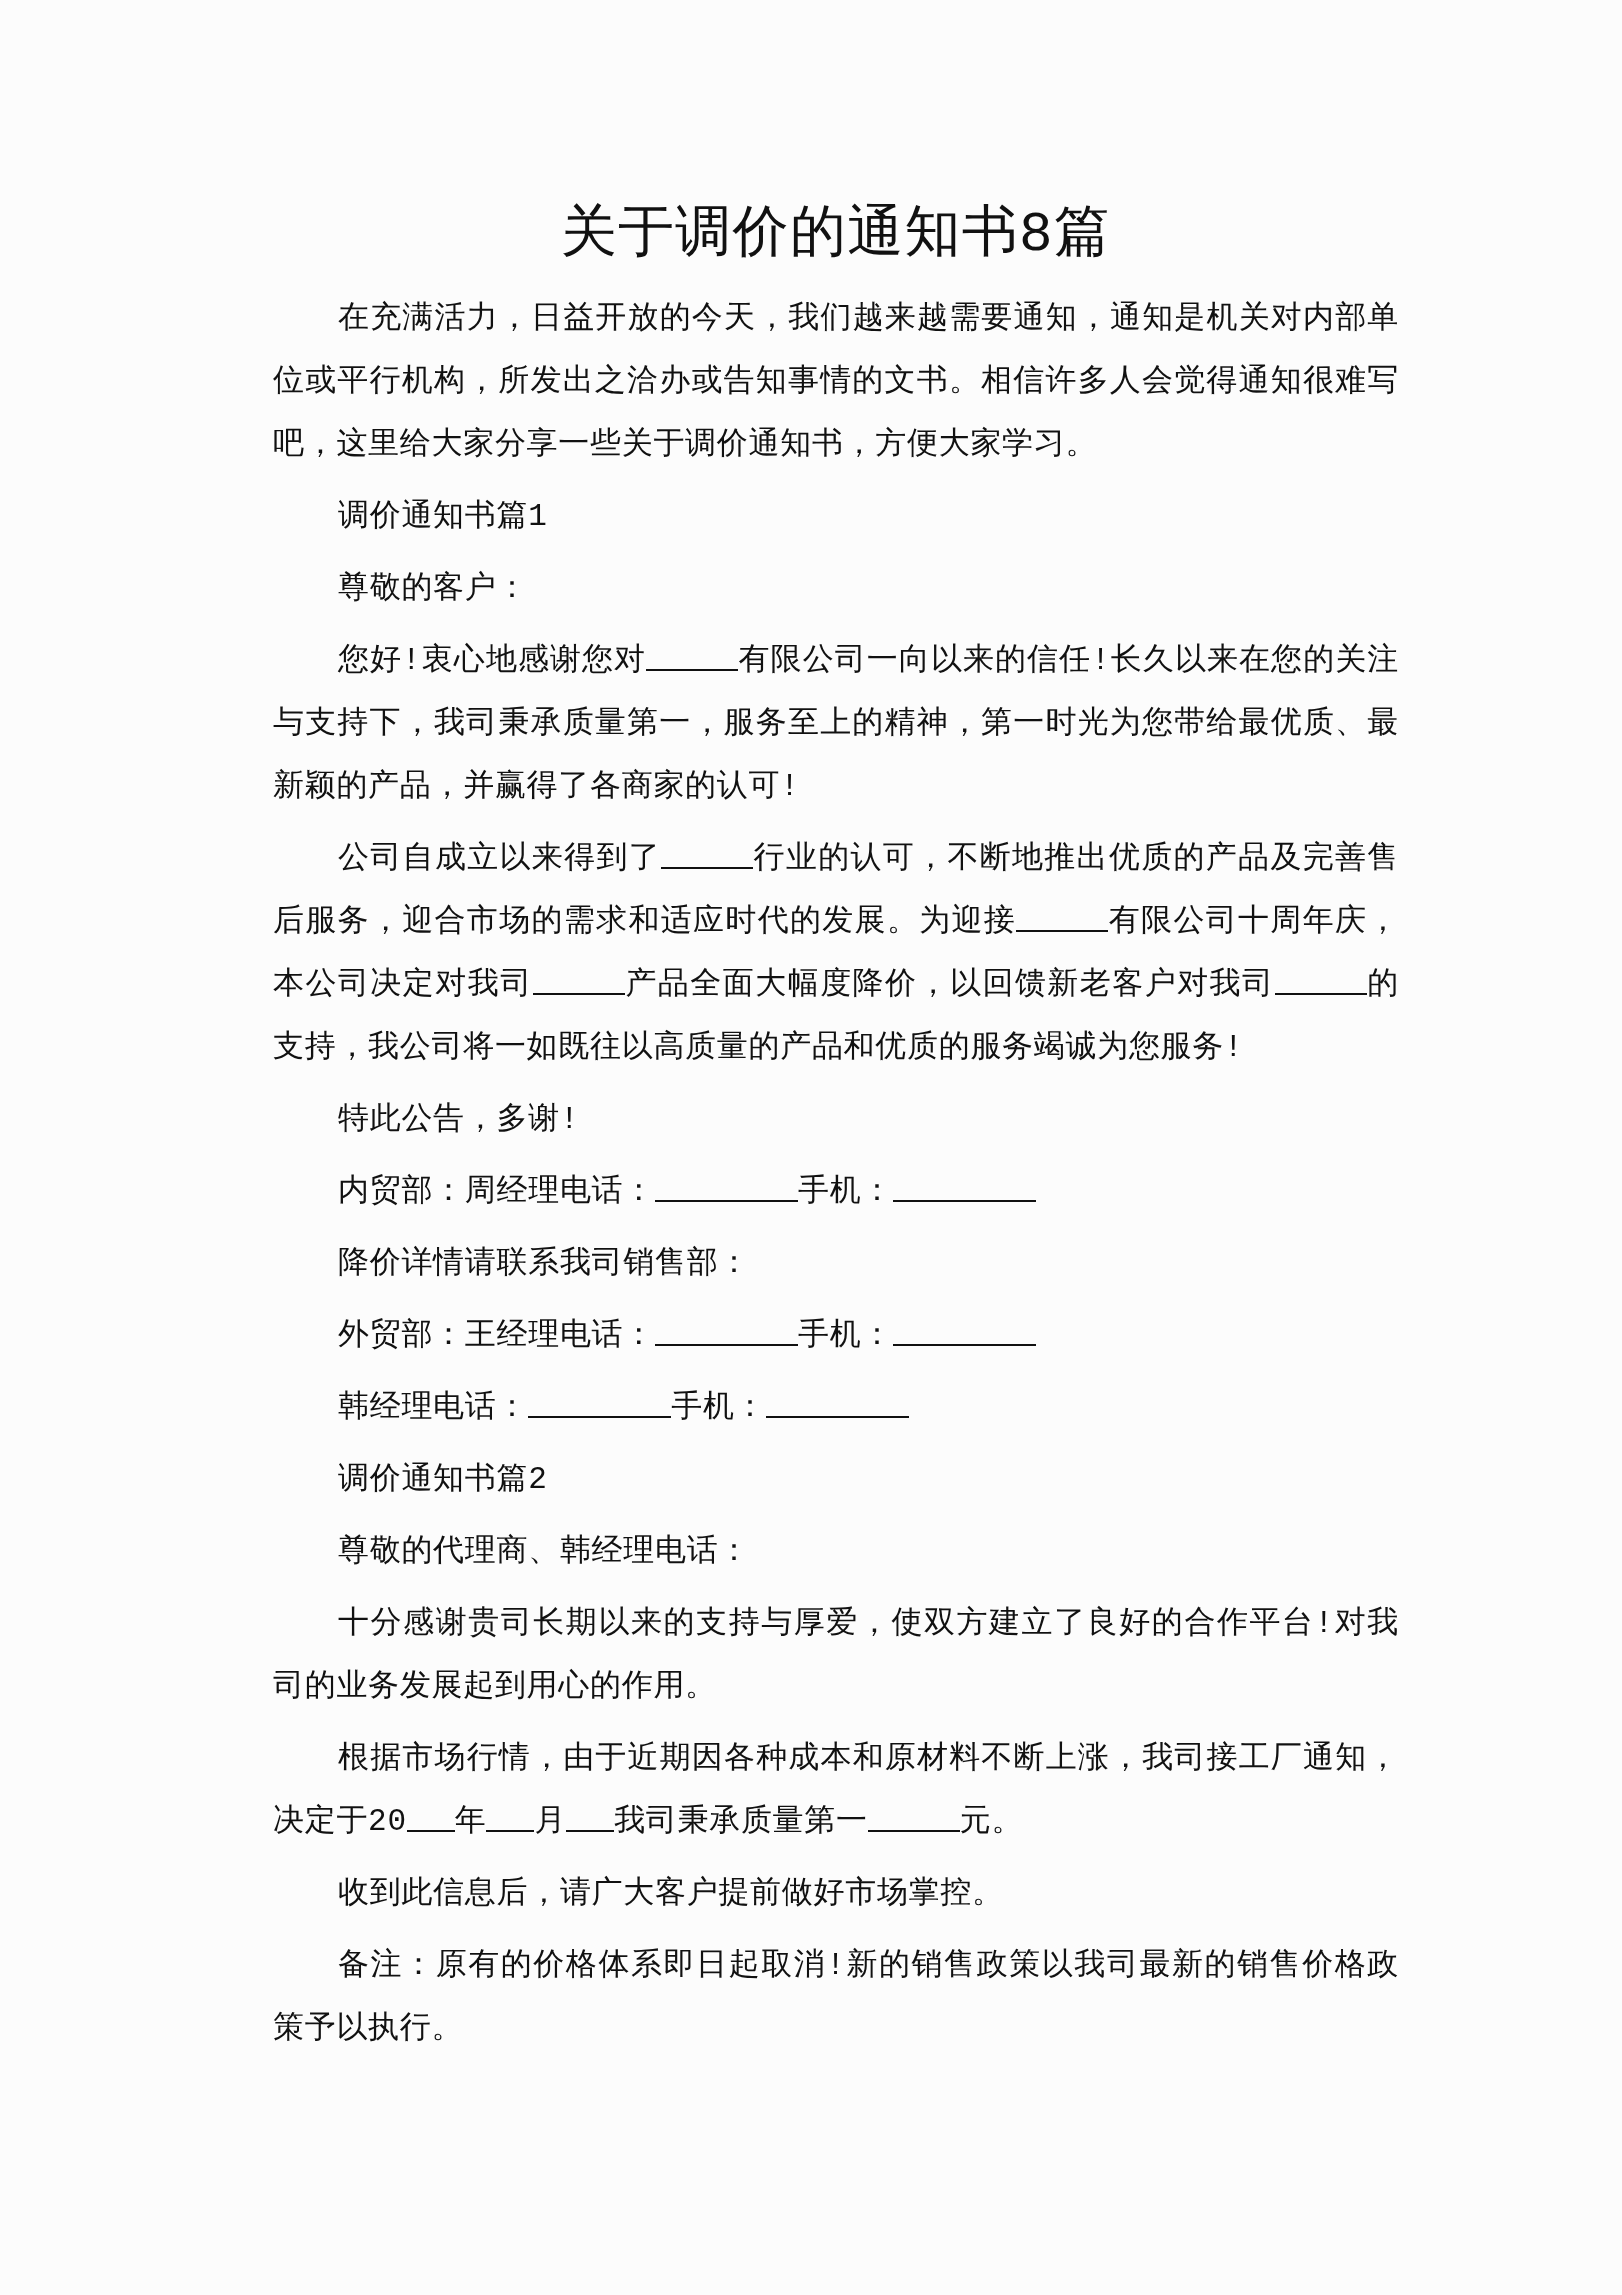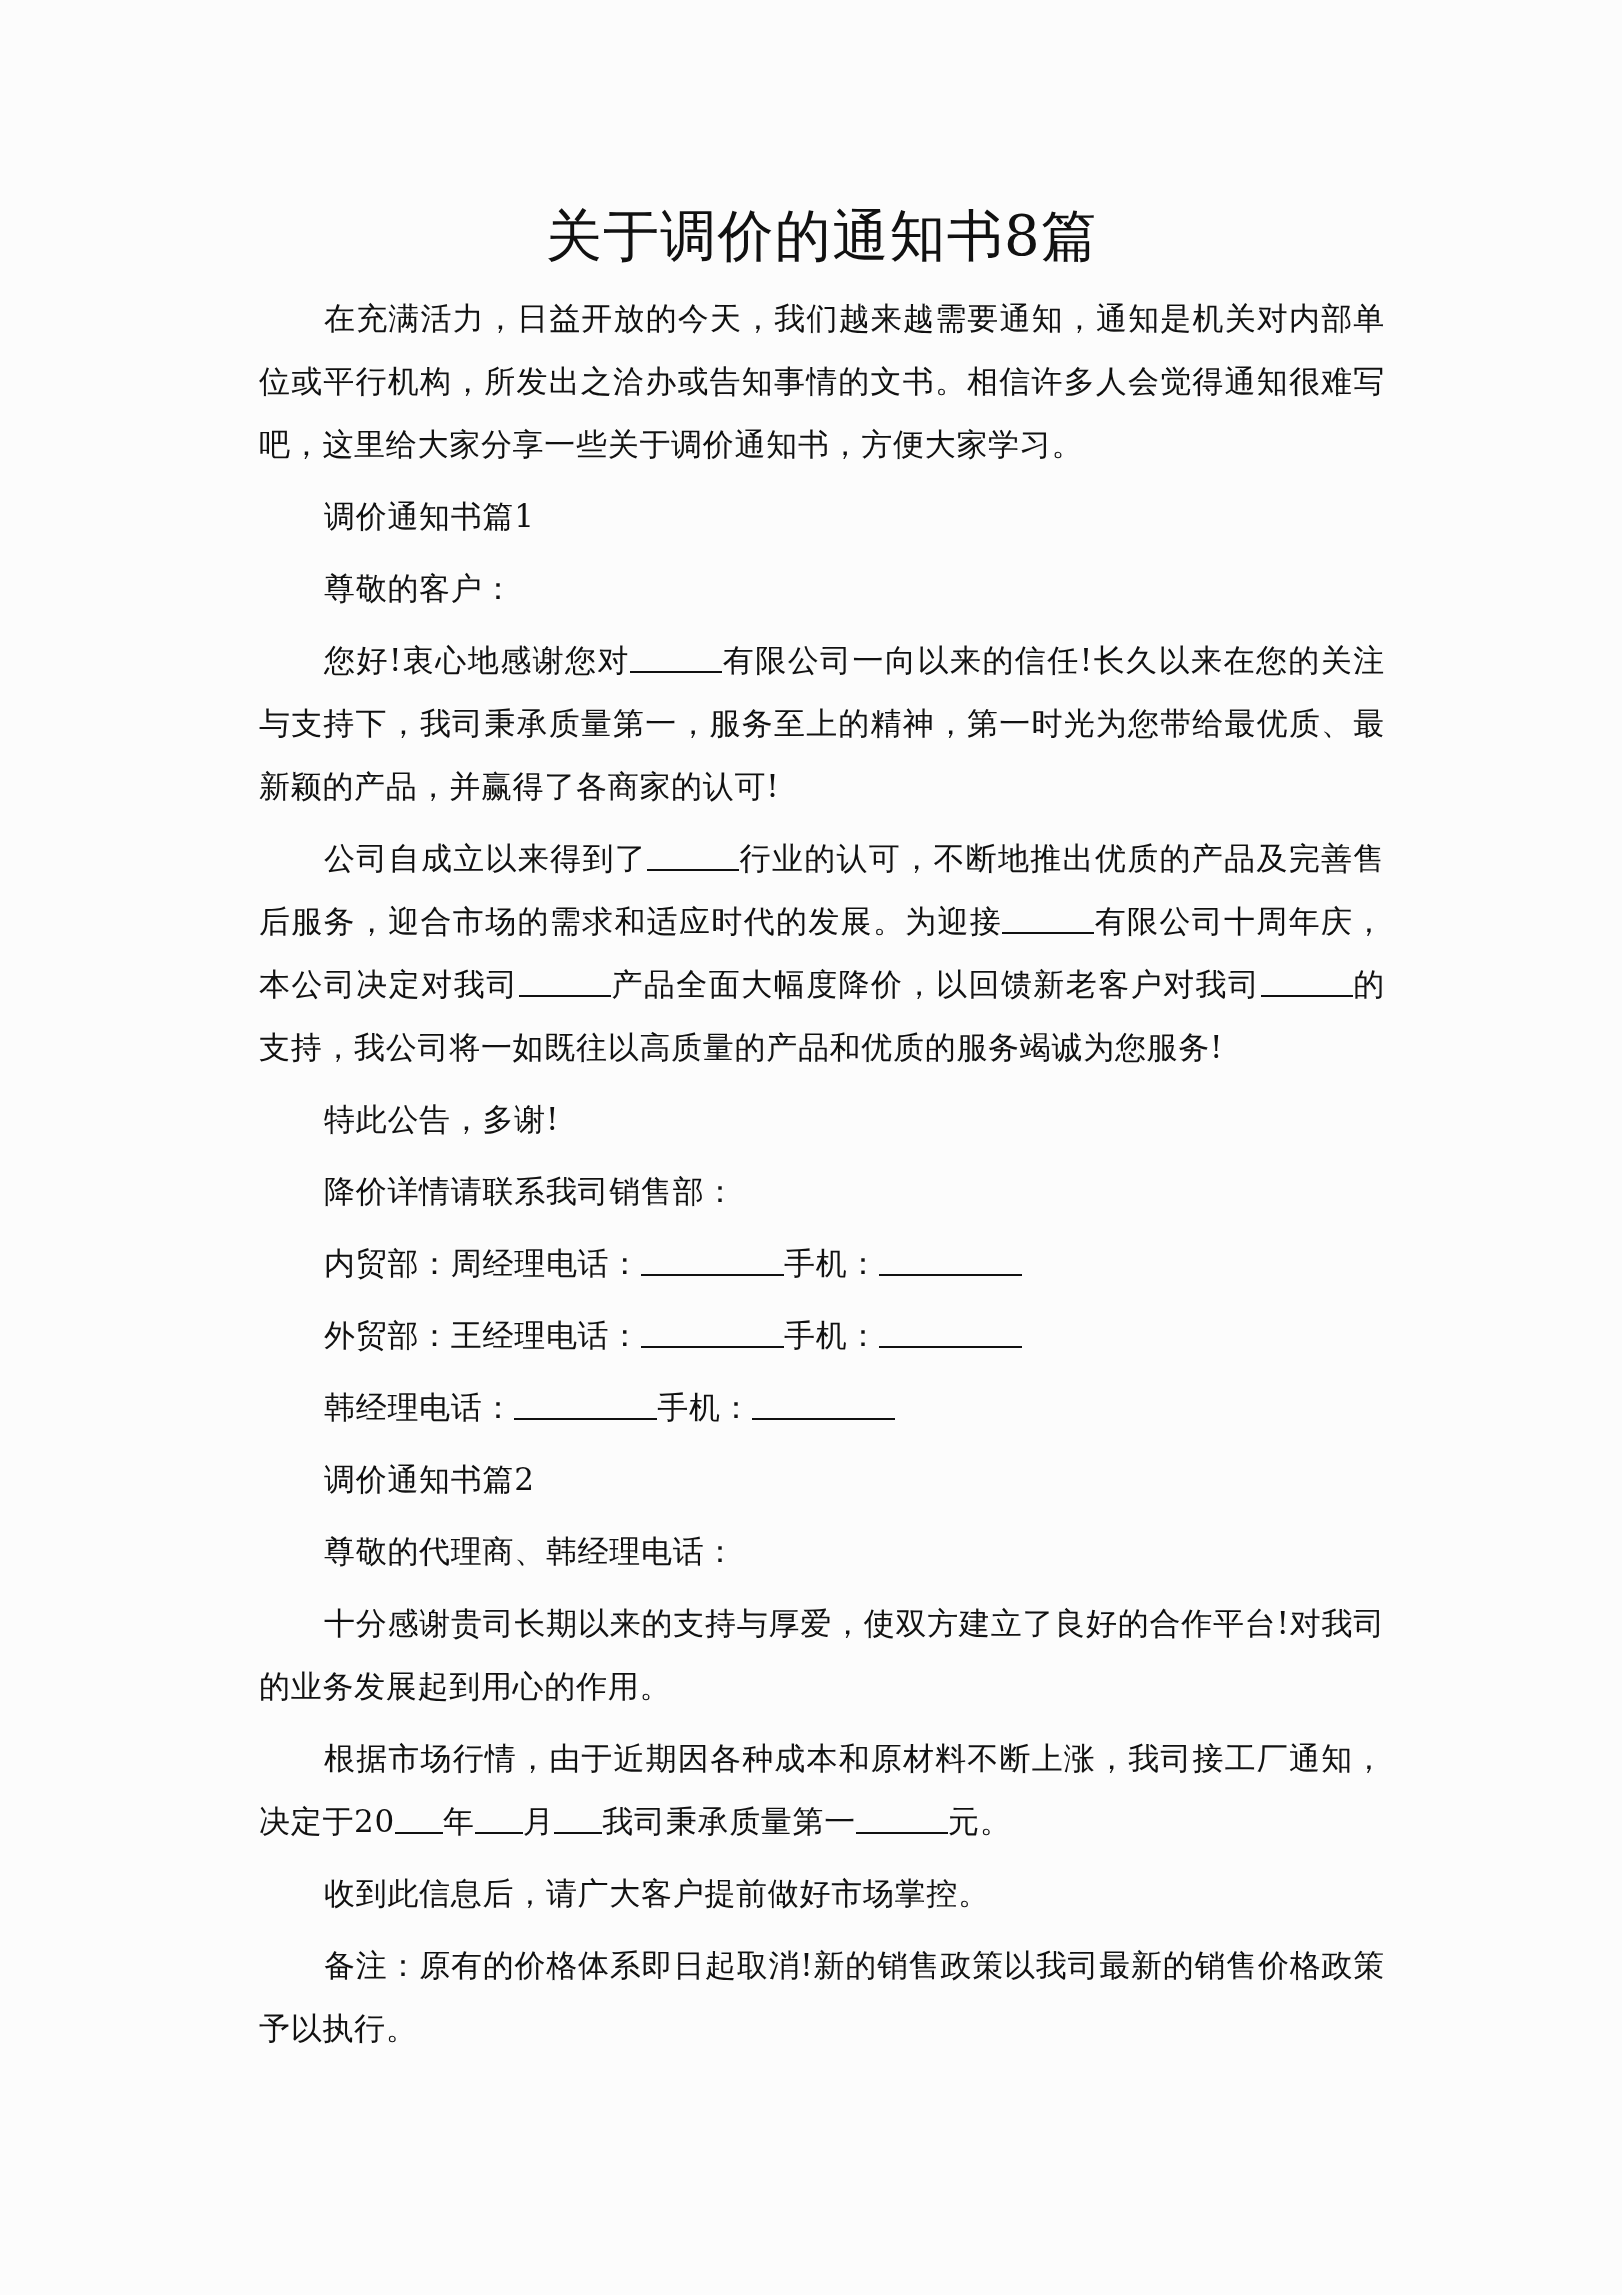--- a/index.html
+++ b/index.html
@@ -6,22 +6,23 @@
   body {
     width: 1623px; height: 2295px;
     background: #fcfcfc;
     color: #111;
     font-family: "DejaVu Serif", "Liberation Serif", serif;
     position: relative;
     overflow: hidden;
   }
   .page {
     position: absolute;
-    left: 250px; top: 193px;
+    left: 264px; top: 193px;
     width: 1144px;
+    font-family: Liberation Mono, monospace;
   }
   .title {
     text-align: center;
     font-size: 56px;
     line-height: 85px;
     margin: 0 0 3.9px 0;
     font-weight: normal;
     letter-spacing: 1.3px;
   }
   .p {
@@ -53,23 +54,23 @@
   <p class="p indent">在充满活力，日益开放的今天，我们越来越需要通知，通知是机关对内部单位或平行机构，所发出之洽办或告知事情的文书。相信许多人会觉得通知很难写吧，这里给大家分享一些关于调价通知书，方便大家学习。</p>
 
   <p class="p indent">调价通知书篇1</p>
   <p class="p indent">尊敬的客户：</p>
 
   <p class="p indent"><span>您好!衷心地感谢您对</span><span class="blank b6"></span><span>有限公司一向以来的信任!长久以来在您的关注与支持下，我司秉承质量第一，服务至上的精神，第一时光为您带给最优质、最新颖的产品，并赢得了各商家的认可!</span></p>
 
   <p class="p indent"><span>公司自成立以来得到了</span><span class="blank b6"></span><span>行业的认可，不断地推出优质的产品及完善售后服务，迎合市场的需求和适应时代的发展。为迎接</span><span class="blank b6"></span><span>有限公司十周年庆，本公司决定对我司</span><span class="blank b6"></span><span>产品全面大幅度降价，以回馈新老客户对我司</span><span class="blank b6"></span><span>的支持，我公司将一如既往以高质量的产品和优质的服务竭诚为您服务!</span></p>
 
   <p class="p indent">特此公告，多谢!</p>
+  <p class="p indent"><span>内贸部：周经理电话：</span><span class="blank b9"></span><span>手机：</span><span class="blank b9"></span></p>
+
   <p class="p indent">降价详情请联系我司销售部：</p>
-
-  <p class="p indent"><span>内贸部：周经理电话：</span><span class="blank b9"></span><span>手机：</span><span class="blank b9"></span></p>
   <p class="p indent"><span>外贸部：王经理电话：</span><span class="blank b9"></span><span>手机：</span><span class="blank b9"></span></p>
   <p class="p indent"><span>韩经理电话：</span><span class="blank b9"></span><span>手机：</span><span class="blank b9"></span></p>
 
 
 
   <p class="p indent">调价通知书篇2</p>
   <p class="p indent">尊敬的代理商、韩经理电话：</p>
   <p class="p indent">十分感谢贵司长期以来的支持与厚爱，使双方建立了良好的合作平台!对我司的业务发展起到用心的作用。</p>
 
   <p class="p indent"><span>根据市场行情，由于近期因各种成本和原材料不断上涨，我司接工厂通知，决定于20</span><span class="blank b3"></span><span>年</span><span class="blank b3"></span><span>月</span><span class="blank b3"></span><span>我司秉承质量第一</span><span class="blank b6"></span><span>元。</span></p>

